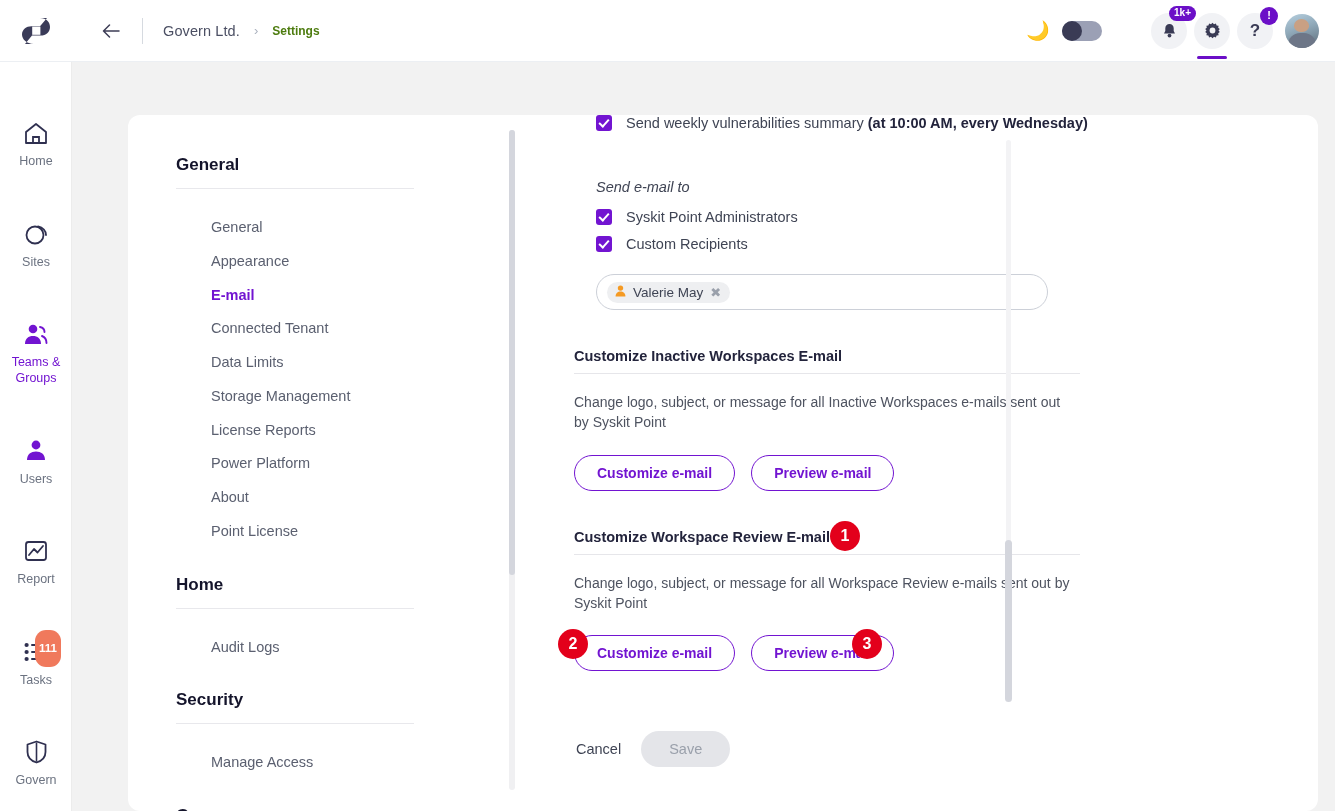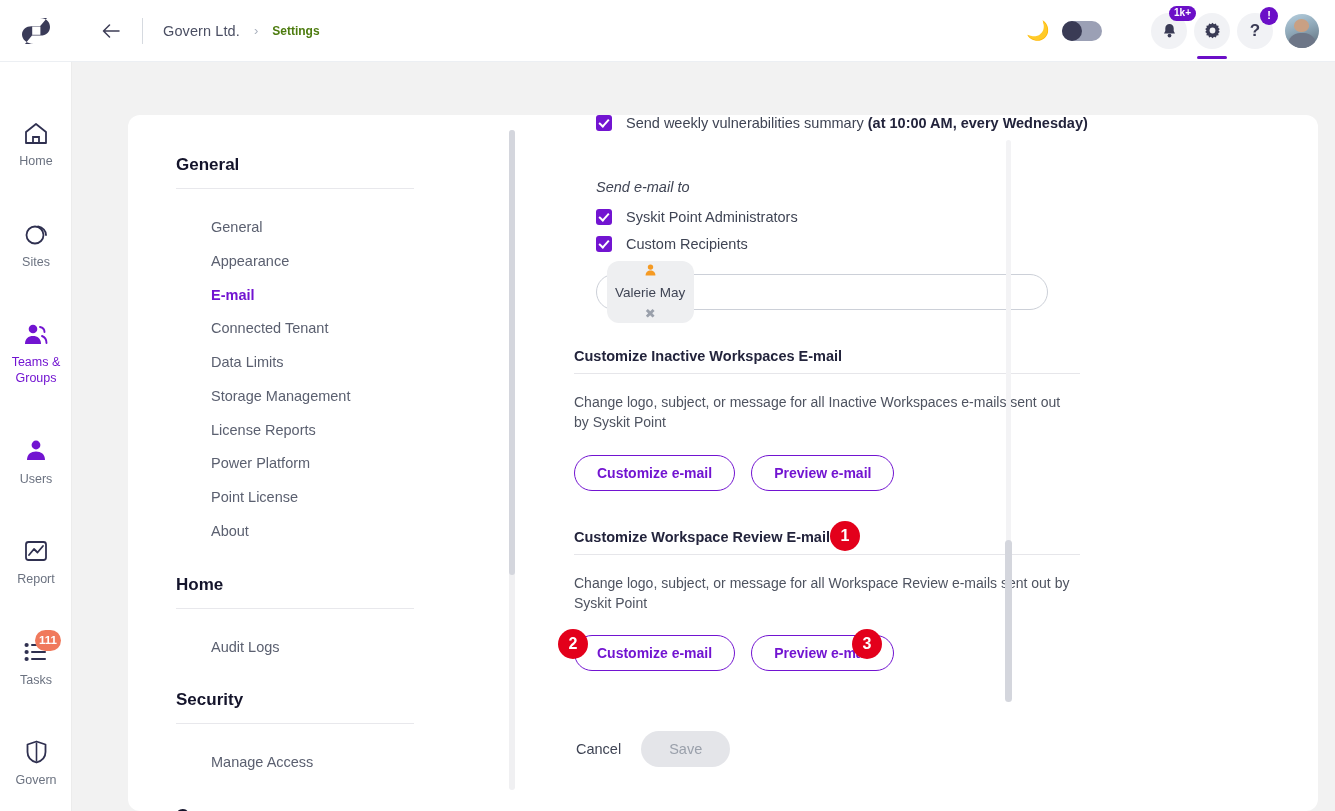--- a/index.html
+++ b/index.html
@@ -115,21 +115,21 @@
   }
   .rail-lbl {
     margin-top: 7px; font-size: 12.5px; color: #6b7280;
     text-align: center; line-height: 1.25;
   }
   .rail-item.active .rail-ico { color: #7214d1; }
   .rail-item.active .rail-lbl { color: #7214d1; }
   .rail-badge {
     position: absolute; top: -8px; left: 11px;
     background: #f0795c; color: #fff;
-    min-width: 23px; height: 21px; border-radius: 11px;
+    min-width: 23px; height: 37px; border-radius: 11px;
     font-size: 11.5px; font-weight: bold;
     display: flex; align-items: center; justify-content: center;
     padding: 0 4px;
   }
 
   
   .page-bg {
     position: absolute; top: 62px; left: 72px;
     width: 1263px; height: 749px; background: #f2f2f2;
   }
@@ -203,21 +203,21 @@
 
   .chip-input {
     margin: 22px 0 0 128px; width: 452px; height: 36px;
     border: 1px solid #ccd0d8; border-radius: 18px;
     display: flex; align-items: center; padding: 0 10px;
     cursor: text;
   }
   .chip {
     display: flex; align-items: center; gap: 7px;
     background: #eeeff1; border-radius: 12px;
-    padding: 3px 9px 3px 8px; font-size: 13.5px; color: #3f4454; flex-direction: column;
+    padding: 3px 9px 3px 8px; font-size: 13.5px; color: #3f4454;
   }
   .chip-person { color: #f59a23; font-size: 13px; line-height: 1; }
   .chip-x { color: #9aa0ab; font-size: 13px; cursor: pointer; line-height: 1; }
 
   .section { margin-top: 38px; padding-left: 106px; position: relative; }
   .sec-head {
     display: flex; align-items: center;
     font-size: 14.5px; font-weight: bold; color: #23243c;
     padding-bottom: 9px; position: relative;
   }
@@ -410,22 +410,22 @@
     <div class="nav-group-title">General</div>
     <div class="nav-rule"></div>
     <div class="nav-link">General</div>
     <div class="nav-link">Appearance</div>
     <div class="nav-link active">E-mail</div>
     <div class="nav-link">Connected Tenant</div>
     <div class="nav-link">Data Limits</div>
     <div class="nav-link">Storage Management</div>
     <div class="nav-link">License Reports</div>
     <div class="nav-link">Power Platform</div>
+    <div class="nav-link">About</div>
     <div class="nav-link">Point License</div>
-    <div class="nav-link">About</div>
 
     <div class="nav-spacer"></div>
     <div class="nav-group-title">Home</div>
     <div class="nav-rule"></div>
     <div class="nav-link">Audit Logs</div>
 
     <div class="nav-spacer"></div>
     <div class="nav-group-title">Security</div>
     <div class="nav-rule"></div>
     <div class="nav-link">Manage Access</div>

